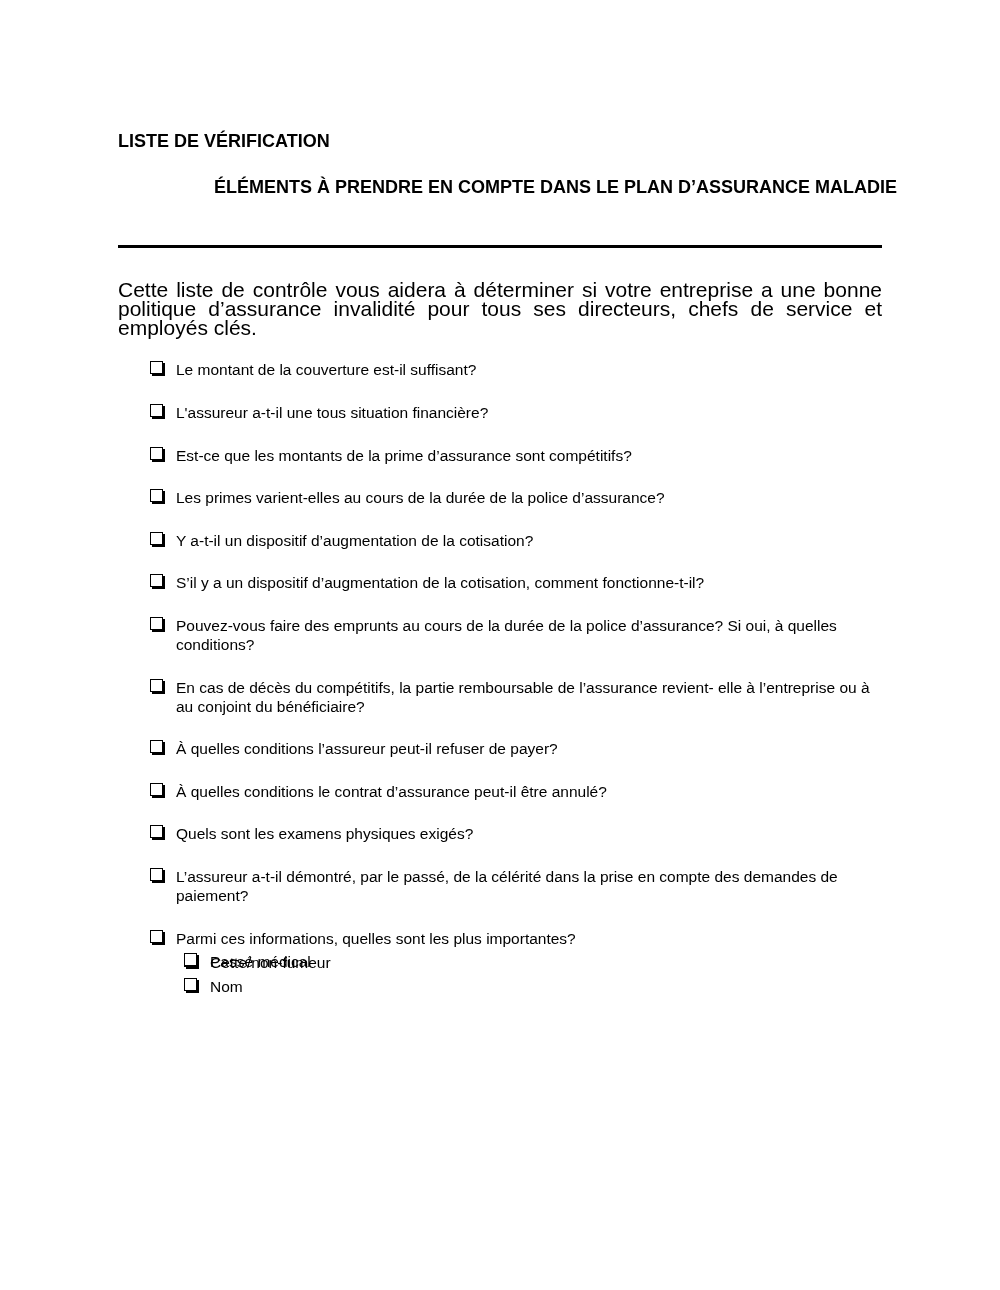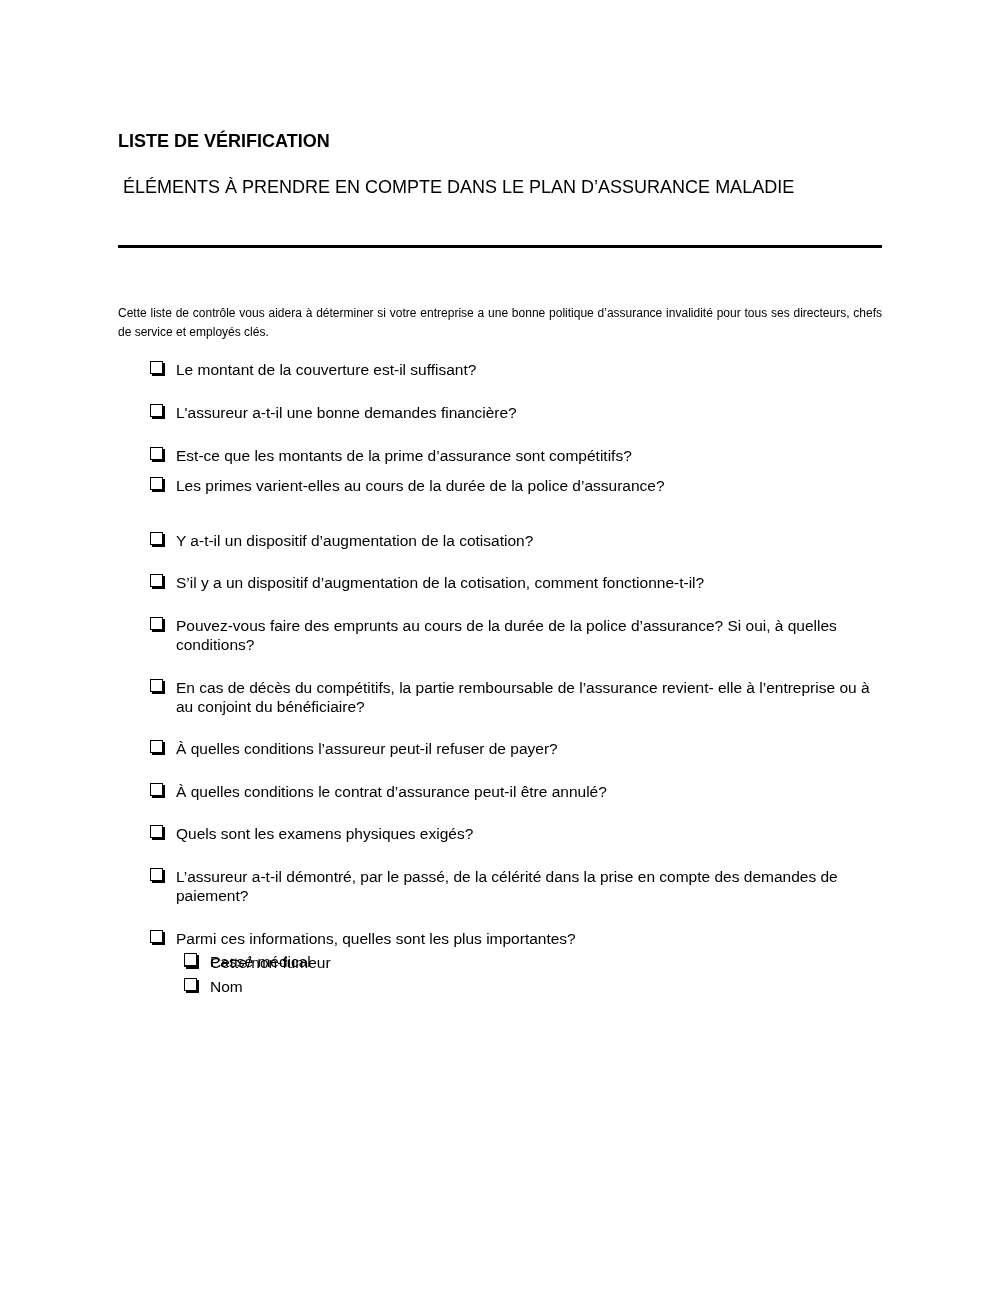--- a/index.html
+++ b/index.html
@@ -25,45 +25,44 @@
       top: 130px;
       left: 0;
       width: 764px;
       font-weight: bold;
       font-size: 18px;
       line-height: 22px;
     }
     .subtitle {
       position: absolute;
       top: 176px;
-      left: 5px;
+      left: 15px;
       width: 764px;
-      text-align: left;
-      font-weight: normal;
+      text-align: right;
+      font-weight: bold;
       font-size: 18px;
       line-height: 22px;
     }
     .rule {
       position: absolute;
       top: 245px;
       left: 0;
       width: 764px;
       height: 3px;
       background: #000000;
     }
     .intro {
       position: absolute;
       top: 280px;
       left: 0;
       width: 764px;
-      font-size: 12px;
+      font-size: 21px;
       line-height: 19px;
       text-align: justify;
       text-align-last: left;
-      margin-top: 24px;
     }
     .item {
       position: absolute;
       left: 32px;
       width: 732px;
       font-size: 15.5px;
       line-height: 19px;
     }
     .item .text {
       display: block;
@@ -98,27 +97,27 @@
   </div>
   <div class="rule"></div>
   <div class="intro">Cette liste de contrôle vous aidera à déterminer si votre entreprise a une bonne politique d’assurance invalidité pour tous ses directeurs, chefs de service et employés clés.</div>
 
   <div class="item" style="top:360px">
     <span class="checkbox"></span>
     <span class="text">Le montant de la couverture est-il suffisant?</span>
   </div>
   <div class="item" style="top:403px">
     <span class="checkbox"></span>
-    <span class="text">L'assureur a-t-il une bonne demandes financière?</span>
+    <span class="text">L'assureur a-t-il une tous situation financière?</span>
   </div>
   <div class="item" style="top:446px">
     <span class="checkbox"></span>
     <span class="text">Est-ce que les montants de la prime d’assurance sont compétitifs?</span>
   </div>
-  <div class="item" style="top:476px">
+  <div class="item" style="top:488px">
     <span class="checkbox"></span>
     <span class="text">Les primes varient-elles au cours de la durée de la police d’assurance?</span>
   </div>
   <div class="item" style="top:531px">
     <span class="checkbox"></span>
     <span class="text">Y a-t-il un dispositif d’augmentation de la cotisation?</span>
   </div>
   <div class="item" style="top:573px">
     <span class="checkbox"></span>
     <span class="text">S’il y a un dispositif d’augmentation de la cotisation, comment fonctionne-t-il?</span>

